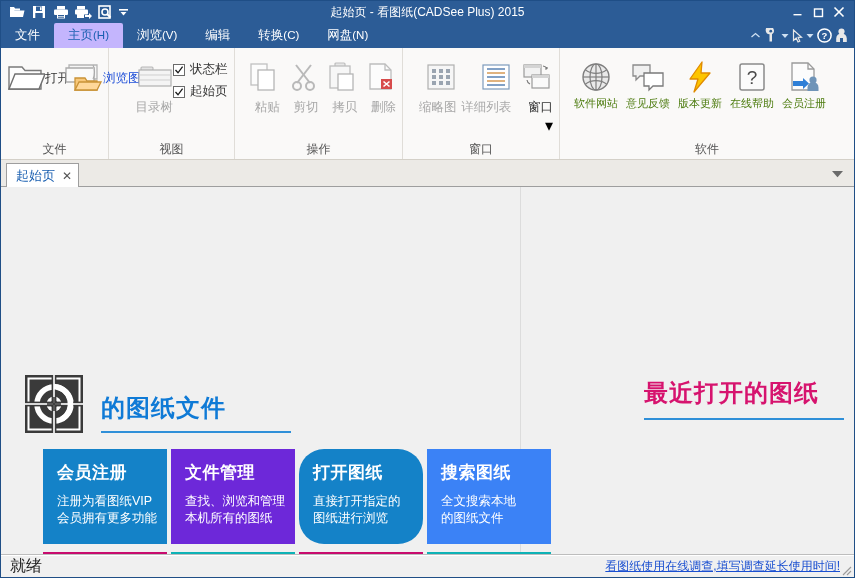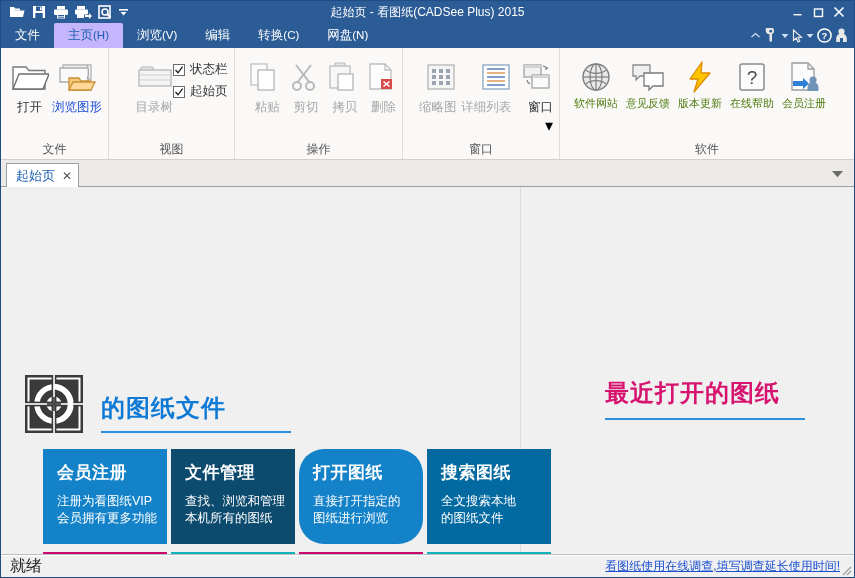--- a/index.html
+++ b/index.html
@@ -94,21 +94,21 @@
     padding: 5px 6px 0 6px;
   }
   .group-title {
     height: 18px; line-height: 16px;
     text-align: center;
     font-size: 12px; color: #555555;
     flex: none;
   }
   .bigbtn {
     width: 56px;
-    display: flex; flex-direction: column; align-items: center;
+    display: flex; flex-direction: row; align-items: center;
     padding-top: 4px;
   }
   .bigbtn .ic { height: 40px; display:flex; align-items:center; justify-content:center; }
   .bigbtn .lbl { font-size: 12.5px; color: #333; margin-top: 2px; white-space: nowrap; }
   .bigbtn.disabled .lbl { color: #1d4ed8; }
 
   .chk-col { display:flex; flex-direction:column; justify-content:center; padding-top:8px; gap: 5px; }
   .chkrow { display: flex; align-items: center; gap: 5px; }
   .chkbox {
     width: 12px; height: 12px; border: 1px solid #6b6b6b; background: #fff;
@@ -574,42 +574,42 @@
           <rect x="22" y="28.2" width="14" height="1.6" fill="#3a3a3a"></rect>
           <path d="M29 11.5 A17.5 17.5 0 0 1 37 44" fill="none" stroke="#ffffff" stroke-width="5.5"></path>
         </svg>
       </div>
       <div class="sec-title-wrap">
         <div class="sec-title" style="color:#0f7ad6;">的图纸文件</div>
         <div class="sec-rule" style="background:#2f8fd8; width:190px;"></div>
       </div>
     </div>
 
-    <div class="sec-head" style="left:604px; top:190px; display:block;">
+    <div class="sec-head" style="left:643px; top:190px; display:block;">
       <div class="sec-title" style="color:#d6136e;">最近打开的图纸</div>
       <div class="sec-rule" style="background:#2f8fd8; width:200px; margin-top:9px;"></div>
     </div>
 
     <div class="tiles">
       <div class="tile" style="background:#1482c8;">
         <div class="th">会员注册</div>
         <div class="td" style="white-space:pre-line;">注册为看图纸VIP
 会员拥有更多功能</div>
       </div>
-      <div class="tile" style="background:#0c4a6e;">
+      <div class="tile" style="background:#6d28d9;">
         <div class="th">文件管理</div>
         <div class="td" style="white-space:pre-line;">查找、浏览和管理
 本机所有的图纸</div>
       </div>
       <div class="tile" style="background:#1482c8;border-radius:25px;">
         <div class="th">打开图纸</div>
         <div class="td" style="white-space:pre-line;">直接打开指定的
 图纸进行浏览</div>
       </div>
-      <div class="tile" style="background:#0369a1;">
+      <div class="tile" style="background:#3b82f6;">
         <div class="th">搜索图纸</div>
         <div class="td" style="white-space:pre-line;">全文搜索本地
 的图纸文件</div>
       </div>
       <div class="tile" style="background:#c80b6e;">
         
         
       </div>
       <div class="tile" style="background:#0eb2b6;">
         

